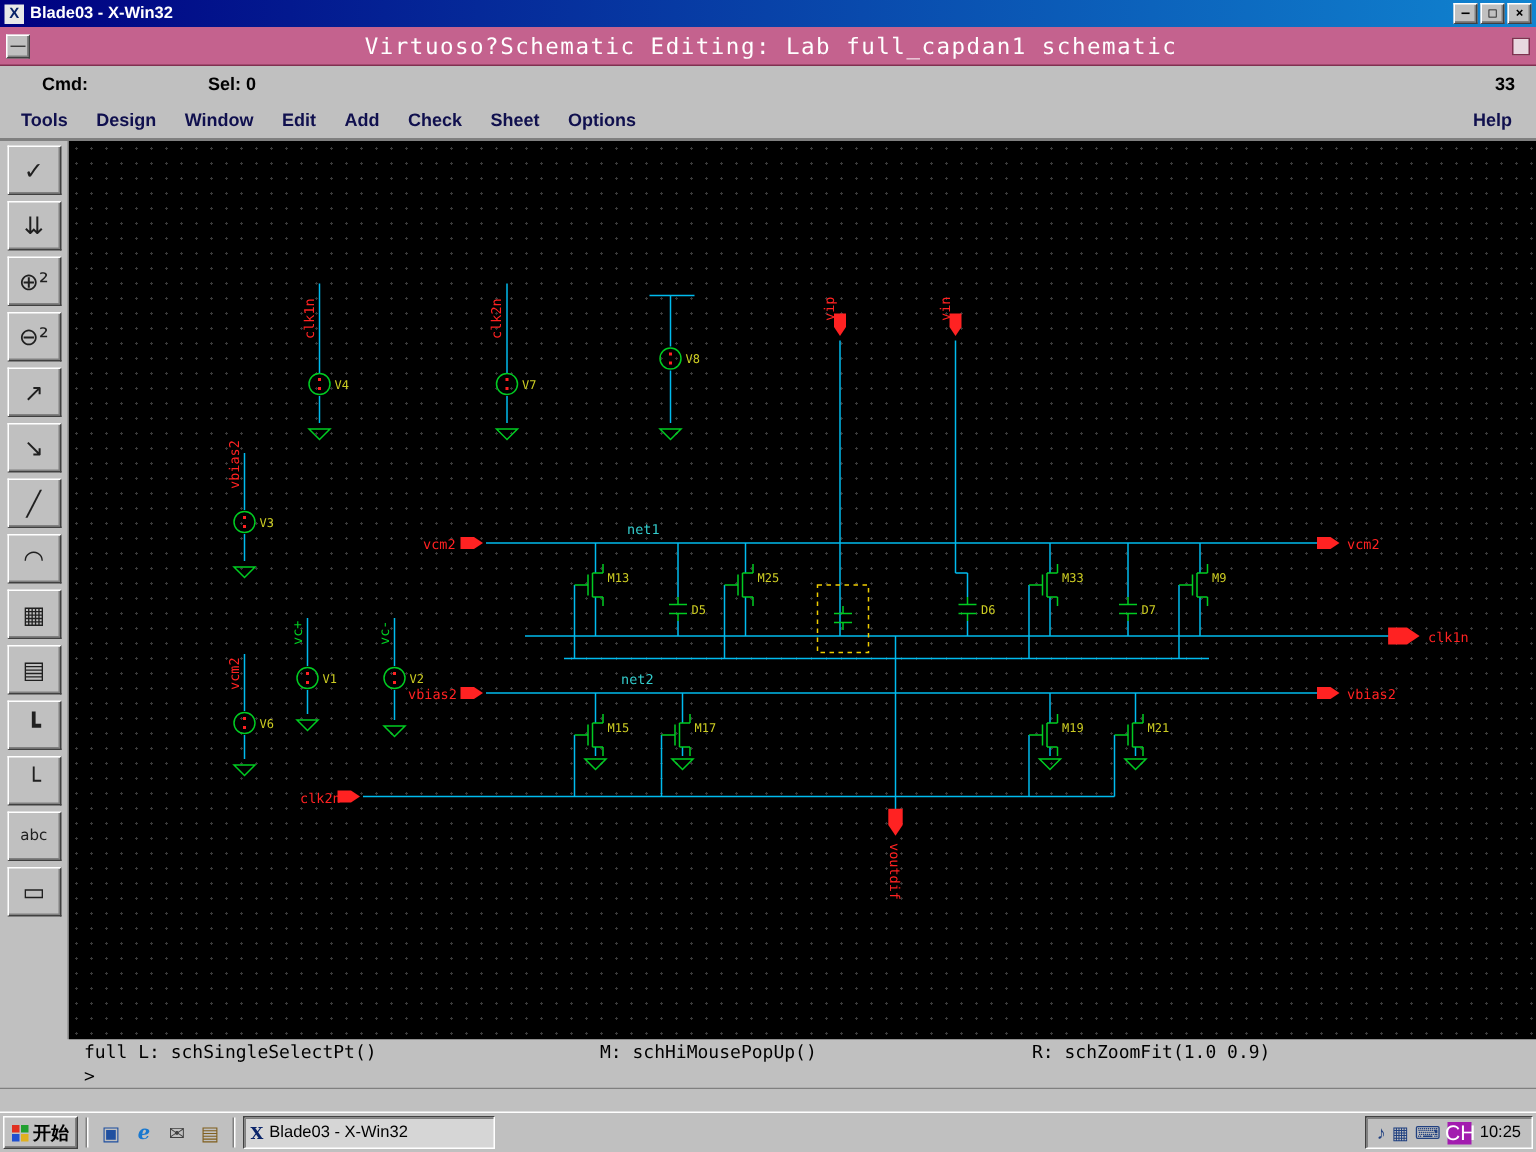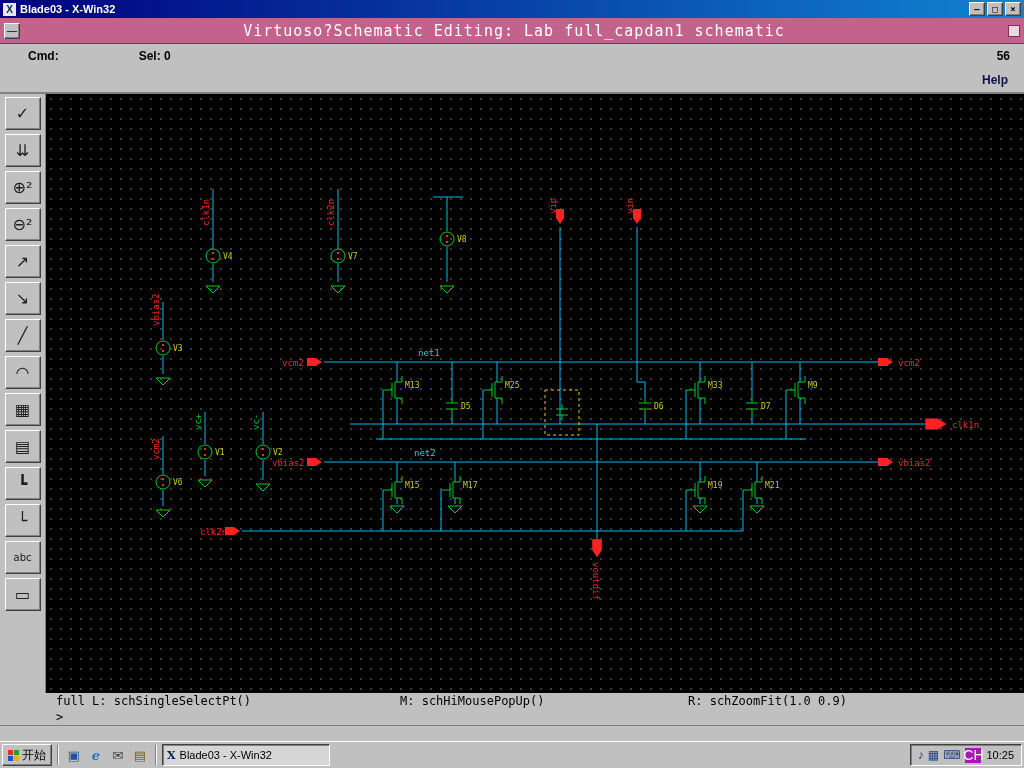--- a/index.html
+++ b/index.html
@@ -63,21 +63,21 @@
     font-family:"DejaVu Sans Mono",monospace;font-size:12px;color:#000}
   .statusrow span{position:absolute;top:1px;white-space:nowrap}
   #filler{height:16px;background:#c0c0c0;border-top:1px solid #808080}
 
   
   #taskbar{height:27px;background:#c0c0c0;border-top:1px solid #ffffff;
     display:flex;align-items:center;padding:1px 2px;gap:3px}
   #startbtn{height:22px;display:flex;align-items:center;gap:3px;padding:0 5px;cursor:pointer}
   .flag{display:grid;grid-template-columns:5px 5px;grid-template-rows:5px 5px;gap:1px}
   .flag i{display:block}
-  #startbtn .stext{font-size:12px;font-weight:normal}
+  #startbtn .stext{font-size:12px;font-weight:bold}
   .ql{width:20px;height:20px;display:flex;align-items:center;justify-content:center;
     font-size:13px;cursor:pointer}
   .tb-sep{width:2px;height:20px;border-left:1px solid #808080;border-right:1px solid #fff;margin:0 2px}
   #taskbtn{height:22px;width:168px;display:flex;align-items:center;gap:4px;padding:0 4px;
     font-size:11px;background:#d6d6d6;cursor:pointer;white-space:nowrap;overflow:hidden}
   #taskbtn .ticon{color:#0a246a;font-weight:bold;font-family:"DejaVu Serif",serif}
   #tray{margin-left:auto;height:22px;display:flex;align-items:center;gap:5px;padding:0 7px;
     font-size:11px}
   .tray-ico{font-size:12px;color:#204080;cursor:pointer}
   #langbadge{width:16px;height:15px;background:#a21caf;color:#fff;font-size:14px;font-weight:normal;
@@ -99,24 +99,34 @@
 
   <div id="appbar">
     <span class="appminbtn bo">—</span>
     <span class="apptitle">Virtuoso?Schematic Editing: Lab full_capdan1 schematic</span>
     <span class="appboxbtn"></span>
   </div>
 
   <div id="cmdrow">
     <span class="cmd">Cmd:</span>
     <span class="sel">Sel: 0</span>
-    <span class="cnt">56</span>
+    <span class="cnt">33</span>
   </div>
 
   <div id="menubar">
+    <div class="menu-left">
+        <span class="menu-item">Tools</span>
+        <span class="menu-item">Design</span>
+        <span class="menu-item">Window</span>
+        <span class="menu-item">Edit</span>
+        <span class="menu-item">Add</span>
+        <span class="menu-item">Check</span>
+        <span class="menu-item">Sheet</span>
+        <span class="menu-item">Options</span>
+      </div>
     <span class="menu-item menu-help">Help</span>
   </div>
 
   <div id="main">
     <div id="left-toolbar">
         <div class="tool-btn bo">
           <span class="tool-glyph">✓</span>
         </div>
         <div class="tool-btn bo">
           <span class="tool-glyph">⇊</span>

